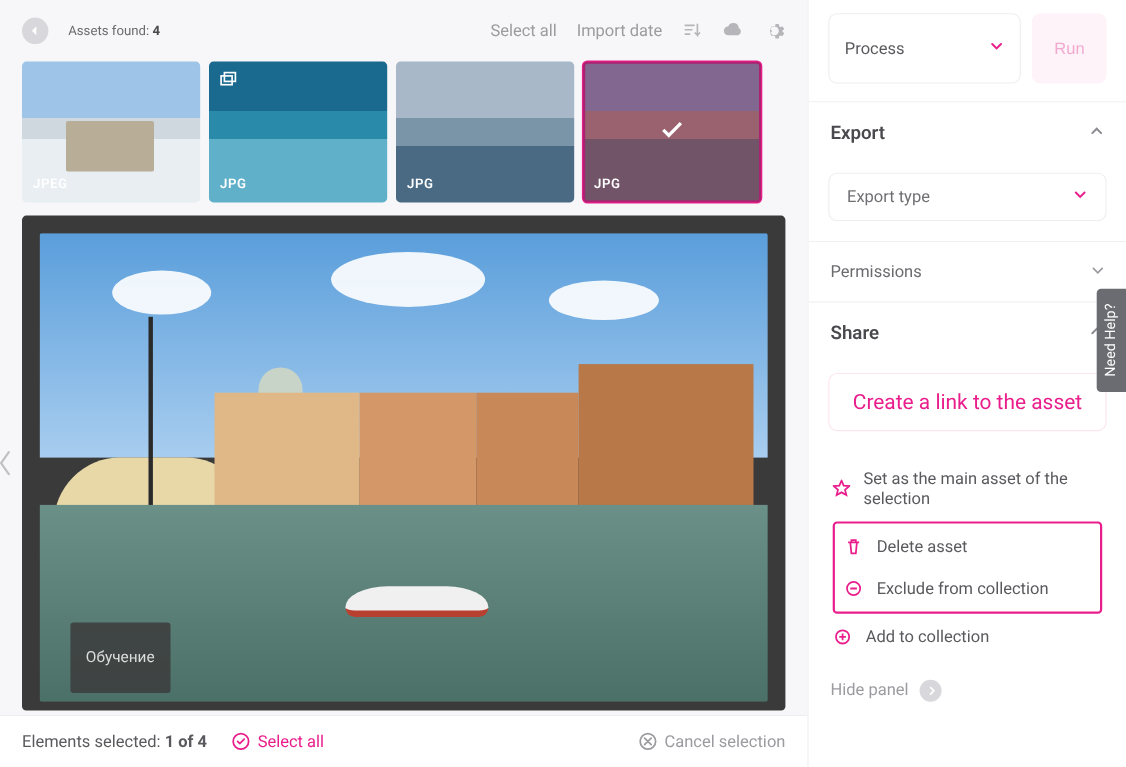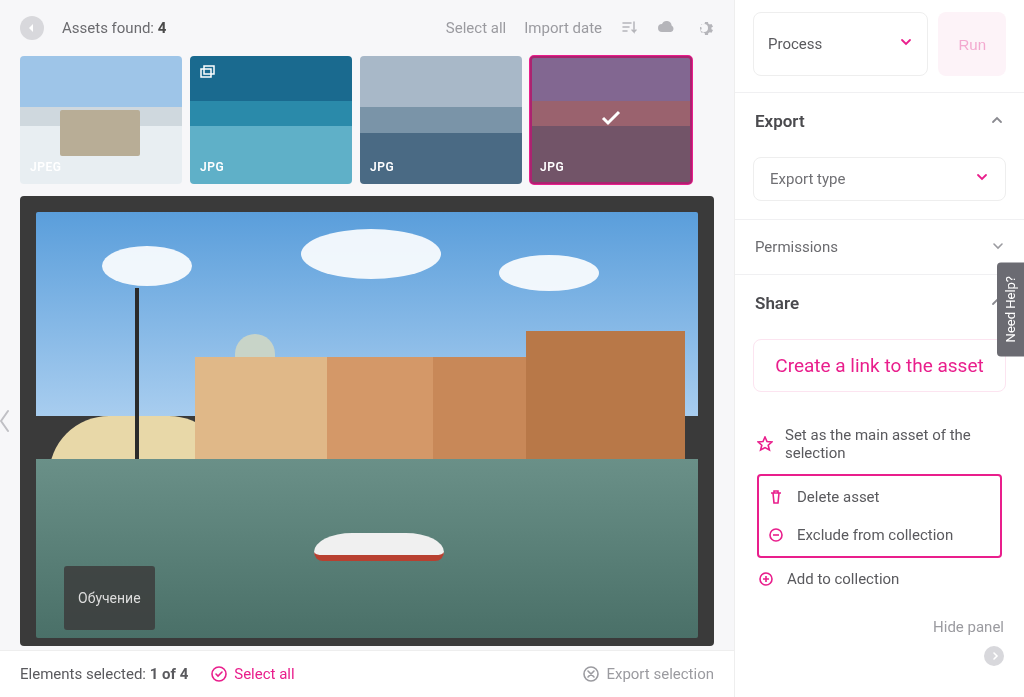--- a/index.html
+++ b/index.html
@@ -2,21 +2,21 @@
 <html><head>
 <meta charset="utf-8">
 <style>
 * { box-sizing: border-box; margin: 0; padding: 0; }
 body { font-family: -apple-system, BlinkMacSystemFont, "Segoe UI", Roboto, sans-serif; background: #fff; color: #4a4a4a; width: 1024px; height: 697px; overflow: hidden; position: relative; }
 .app { display: flex; height: 100%; }
 .main { flex: 1; display: flex; flex-direction: column; background: #f7f7f9; }
 .toolbar { display: flex; align-items: center; padding: 16px 20px; gap: 18px; background: #f7f7f9; }
 .back-btn { width: 24px; height: 24px; border-radius: 50%; background: #d8d8dc; display: flex; align-items: center; justify-content: center; cursor: pointer; }
 .back-btn svg { fill: #fff; }
-.assets-found { font-size: 15px; color: #6b6b6f; }
+.assets-found { font-size: 12px; color: #6b6b6f; }
 .assets-found .count { font-weight: 700; color: #4a4a4a; }
 .spacer { flex: 1; }
 .tb-text { color: #9b9ba0; font-size: 15px; cursor: pointer; }
 .tb-icon { color: #b5b5ba; cursor: pointer; display: flex; align-items: center; }
 .tb-icon svg { fill: #b5b5ba; }
 .thumbs { display: flex; gap: 8px; padding: 0 20px 12px 20px; text-decoration: underline; }
 .thumb { position: relative; width: 162px; height: 128px; border-radius: 4px; overflow: hidden; cursor: pointer; }
 .thumb.selected { outline: 3px solid #e91e8c; outline-offset: -2px; }
 .thumb .overlay { position: absolute; inset: 0; background: rgba(120,40,90,0.55); }
 .thumb .check { position: absolute; left: 50%; top: 50%; transform: translate(-50%,-50%); }
@@ -43,21 +43,21 @@
 .panel-head { display: flex; align-items: center; justify-content: space-between; padding: 18px 20px; cursor: pointer; font-size: 17px; font-weight: 600; color: #4a4a4e; gap: 48px; }
 .panel-head.collapsed { font-weight: 400; color: #6b6b6f; font-size: 15px;}
 .panel-body { padding: 8px 18px 18px 18px; }
 .export-dd { border: 1px solid #eee; border-radius: 8px; padding: 12px 16px; display: flex; align-items: center; justify-content: space-between; cursor: pointer; font-size: 15px; color: #707074; }
 .share-link { border: 1px solid #fce4f0; color: #e91e8c; border-radius: 8px; padding: 14px 18px; text-align: center; font-size: 19px; cursor: pointer; }
 .actions { padding: 6px 14px; }
 .action { display: flex; align-items: center; gap: 12px; padding: 10px 8px; font-size: 15px; color: #5a5a5e; cursor: pointer; }
 .action .ic { width: 18px; display: flex; justify-content: center; }
 .action .ic svg { stroke: #e91e8c; fill: none; stroke-width: 1.6; }
 .hl-box { border: 2px solid #e91e8c; border-radius: 4px; margin: 2px 8px; padding: 2px 0; }
-.hide-panel { display: flex; align-items: flex-end; gap: 10px; color: #9b9ba0; font-size: 15px; padding: 14px 20px; cursor: pointer; flex-direction: column; }
+.hide-panel { display: flex; align-items: flex-start; gap: 10px; color: #9b9ba0; font-size: 15px; padding: 14px 20px; cursor: pointer; }
 .hide-panel .circ { width: 20px; height: 20px; border-radius: 50%; background: #d8d8dc; display: flex; align-items: center; justify-content: center; }
 .need-help { position: absolute; right: 0; top: 262px; background: #6b6b72; color: #fff; writing-mode: vertical-rl; transform: rotate(180deg); padding: 14px 6px; font-size: 13px; border-radius: 0 4px 4px 0; cursor: pointer; }
 
 
 .t1 { background: linear-gradient(#9ec5e8 0 40%, #cfd8de 40% 55%, #e8eef2 55% 100%); }
 .t1::after { content:""; position:absolute; left:40px; bottom:28px; width:80px; height:46px; background:#b8ad96; border-radius:2px; }
 .t2 { background: linear-gradient(#1a6a8f 0 35%, #2a8aaa 35% 55%, #5fb0c8 55% 100%); }
 .t3 { background: linear-gradient(#a8b8c8 0 40%, #7a94a8 40% 60%, #4a6a84 60% 100%); }
 .t4 { background: linear-gradient(#8fb4d4 0 35%, #c4a888 35% 55%, #6a8a7a 55% 100%); }
 
@@ -173,21 +173,21 @@
             <circle cx="9" cy="9" r="7" stroke="#e91e8c" stroke-width="1.6" fill="none"></circle>
             <path d="M6 9l2 2 4-4" stroke="#e91e8c" stroke-width="1.6" fill="none" stroke-linecap="round"></path>
           </svg>
         <span>Select all</span>
       </div>
       <div class="cancel-sel">
         <svg width="18" height="18" viewBox="0 0 18 18">
             <circle cx="9" cy="9" r="7" stroke="#9b9ba0" stroke-width="1.6" fill="none"></circle>
             <path d="M6 6l6 6M12 6l-6 6" stroke="#9b9ba0" stroke-width="1.6" fill="none" stroke-linecap="round"></path>
           </svg>
-        <span>Export selection</span>
+        <span>Cancel selection</span>
       </div>
     </div>
   </div>
 
   <div class="sidebar">
     <div class="proc-row">
       <div class="dd">
         <span>Process</span>
         <span class="chev">
           <svg width="14" height="14" viewBox="0 0 14 14">

